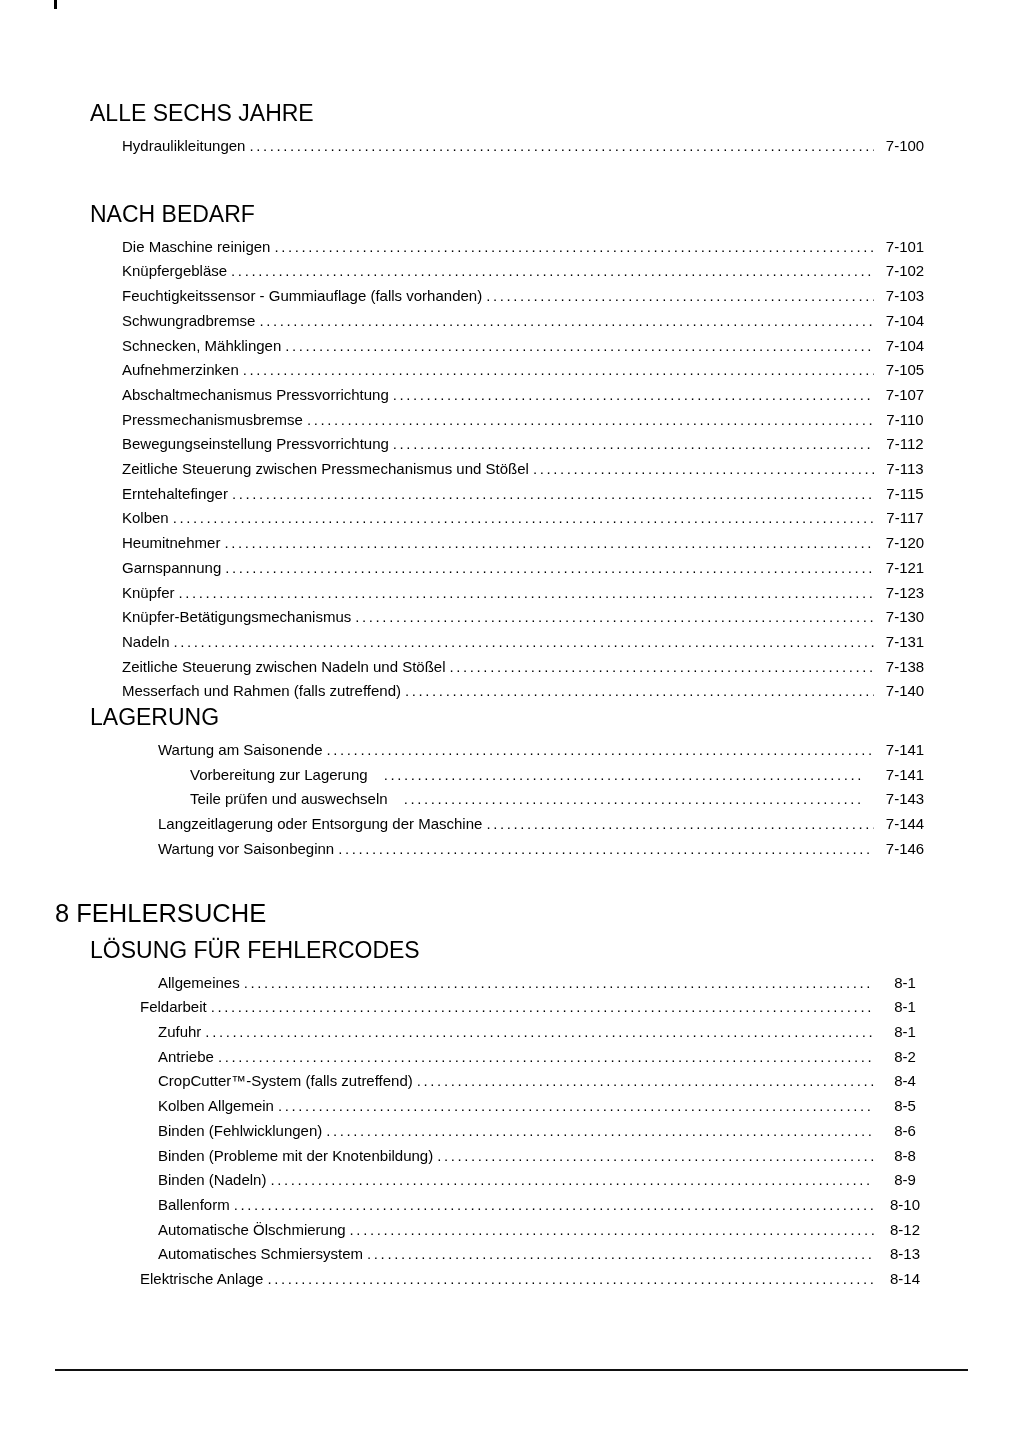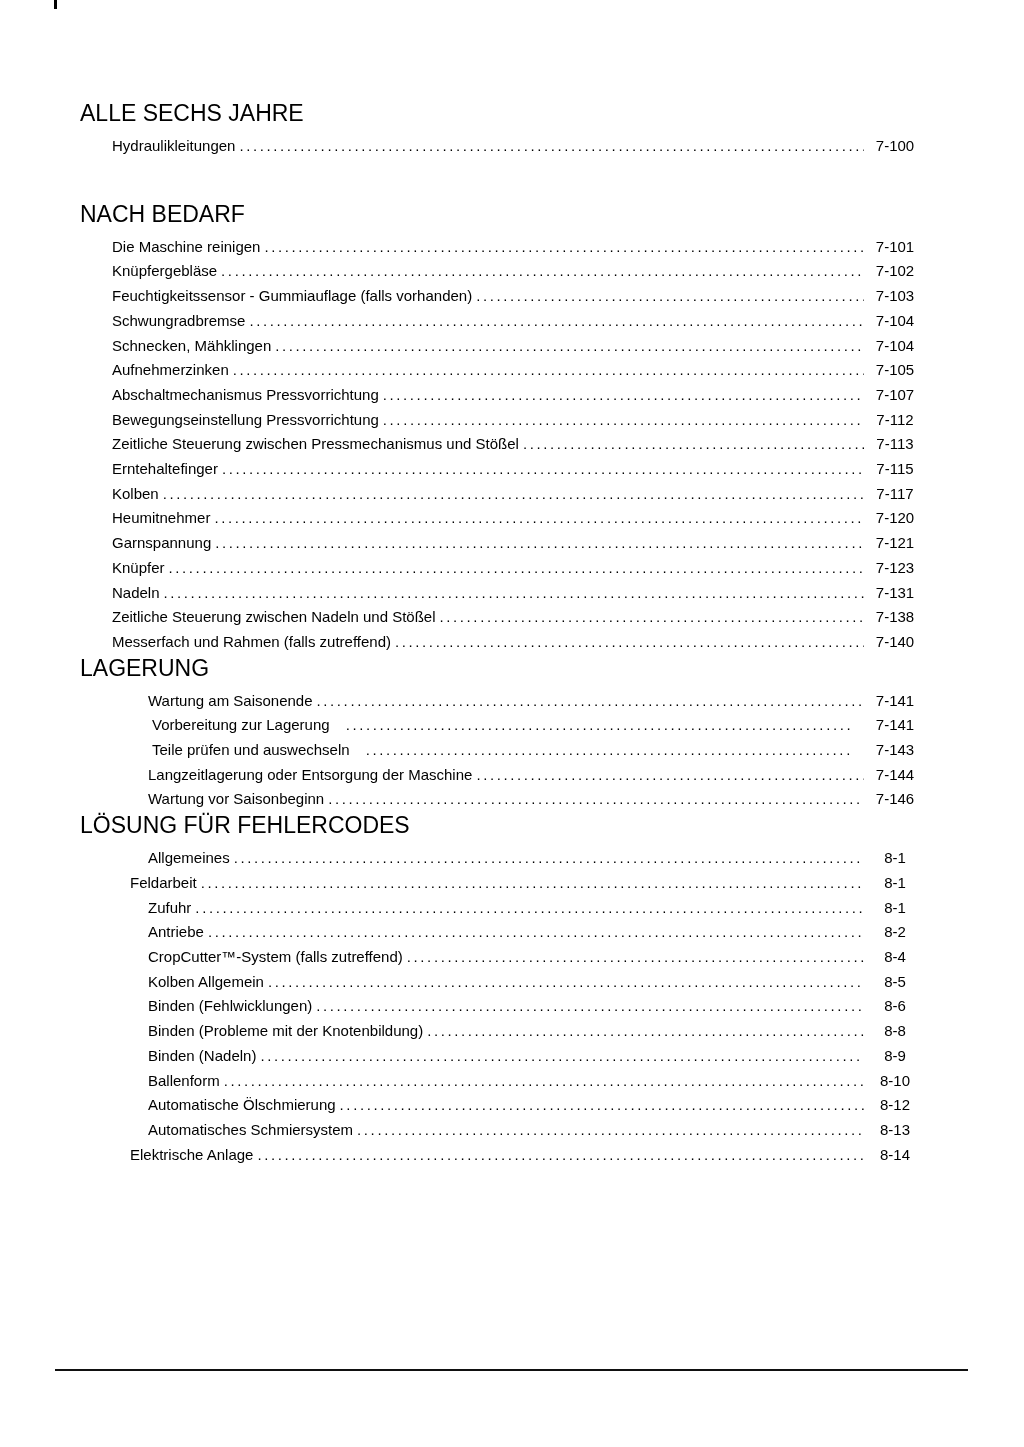--- a/index.html
+++ b/index.html
@@ -19,21 +19,21 @@
   .corner-mark {
     position: absolute;
     left: 54px;
     top: 0;
     width: 3px;
     height: 9px;
     background: #000;
   }
   .content {
     position: absolute;
-    left: 80px;
+    left: 90px;
     top: 100px;
     width: 840px;
   }
   .heading-section {
     font-size: 23px;
     line-height: 27px;
     margin: 0 0 7px 0;
     white-space: nowrap;
   }
   .heading-chapter {
@@ -47,21 +47,21 @@
   .gap-sm { }
   .toc-entry {
     display: flex;
     align-items: baseline;
     font-size: 15px;
     line-height: 24.7px;
   }
   .indent-1 { margin-left: 32px; }
   .indent-2 { margin-left: 50px; }
   .indent-3 { margin-left: 68px; }
-  .indent-4 { margin-left: 72px; gap: 12px; }
+  .indent-4 { margin-left: 100px; gap: 12px; }
   .toc-title {
     white-space: nowrap;
     flex: 0 0 auto;
   }
   .toc-dots {
     flex: 1 1 auto;
     overflow: hidden;
     white-space: nowrap;
     margin: 0 6px 0 4px;
     min-width: 0;
@@ -127,20 +127,25 @@
         <span class="toc-title">Aufnehmerzinken</span>
         <span class="toc-dots"></span>
         <span class="toc-page">7-105</span>
       </div>
       <div class="toc-entry indent-1">
         <span class="toc-title">Abschaltmechanismus Pressvorrichtung</span>
         <span class="toc-dots"></span>
         <span class="toc-page">7-107</span>
       </div>
       <div class="toc-entry indent-1">
+        <span class="toc-title">Pressmechanismusbremse</span>
+        <span class="toc-dots"></span>
+        <span class="toc-page">7-110</span>
+      </div>
+      <div class="toc-entry indent-1">
         <span class="toc-title">Bewegungseinstellung Pressvorrichtung</span>
         <span class="toc-dots"></span>
         <span class="toc-page">7-112</span>
       </div>
       <div class="toc-entry indent-1">
         <span class="toc-title">Zeitliche Steuerung zwischen Pressmechanismus und Stößel</span>
         <span class="toc-dots"></span>
         <span class="toc-page">7-113</span>
       </div>
       <div class="toc-entry indent-1">
@@ -160,20 +165,25 @@
       </div>
       <div class="toc-entry indent-1">
         <span class="toc-title">Garnspannung</span>
         <span class="toc-dots"></span>
         <span class="toc-page">7-121</span>
       </div>
       <div class="toc-entry indent-1">
         <span class="toc-title">Knüpfer</span>
         <span class="toc-dots"></span>
         <span class="toc-page">7-123</span>
+      </div>
+      <div class="toc-entry indent-1">
+        <span class="toc-title">Knüpfer-Betätigungsmechanismus</span>
+        <span class="toc-dots"></span>
+        <span class="toc-page">7-130</span>
       </div>
       <div class="toc-entry indent-1">
         <span class="toc-title">Nadeln</span>
         <span class="toc-dots"></span>
         <span class="toc-page">7-131</span>
       </div>
       <div class="toc-entry indent-1">
         <span class="toc-title">Zeitliche Steuerung zwischen Nadeln und Stößel</span>
         <span class="toc-dots"></span>
         <span class="toc-page">7-138</span>
@@ -202,20 +212,21 @@
       <div class="toc-entry indent-3">
         <span class="toc-title">Langzeitlagerung oder Entsorgung der Maschine</span>
         <span class="toc-dots"></span>
         <span class="toc-page">7-144</span>
       </div>
       <div class="toc-entry indent-3">
         <span class="toc-title">Wartung vor Saisonbeginn</span>
         <span class="toc-dots"></span>
         <span class="toc-page">7-146</span>
       </div>
+      <div class="heading-chapter gap-md">8 FEHLERSUCHE</div>
       <div class="heading-section">LÖSUNG FÜR FEHLERCODES</div>
       <div class="toc-entry indent-3">
         <span class="toc-title">Allgemeines</span>
         <span class="toc-dots"></span>
         <span class="toc-page">8-1</span>
       </div>
       <div class="toc-entry indent-2">
         <span class="toc-title">Feldarbeit</span>
         <span class="toc-dots"></span>
         <span class="toc-page">8-1</span>

